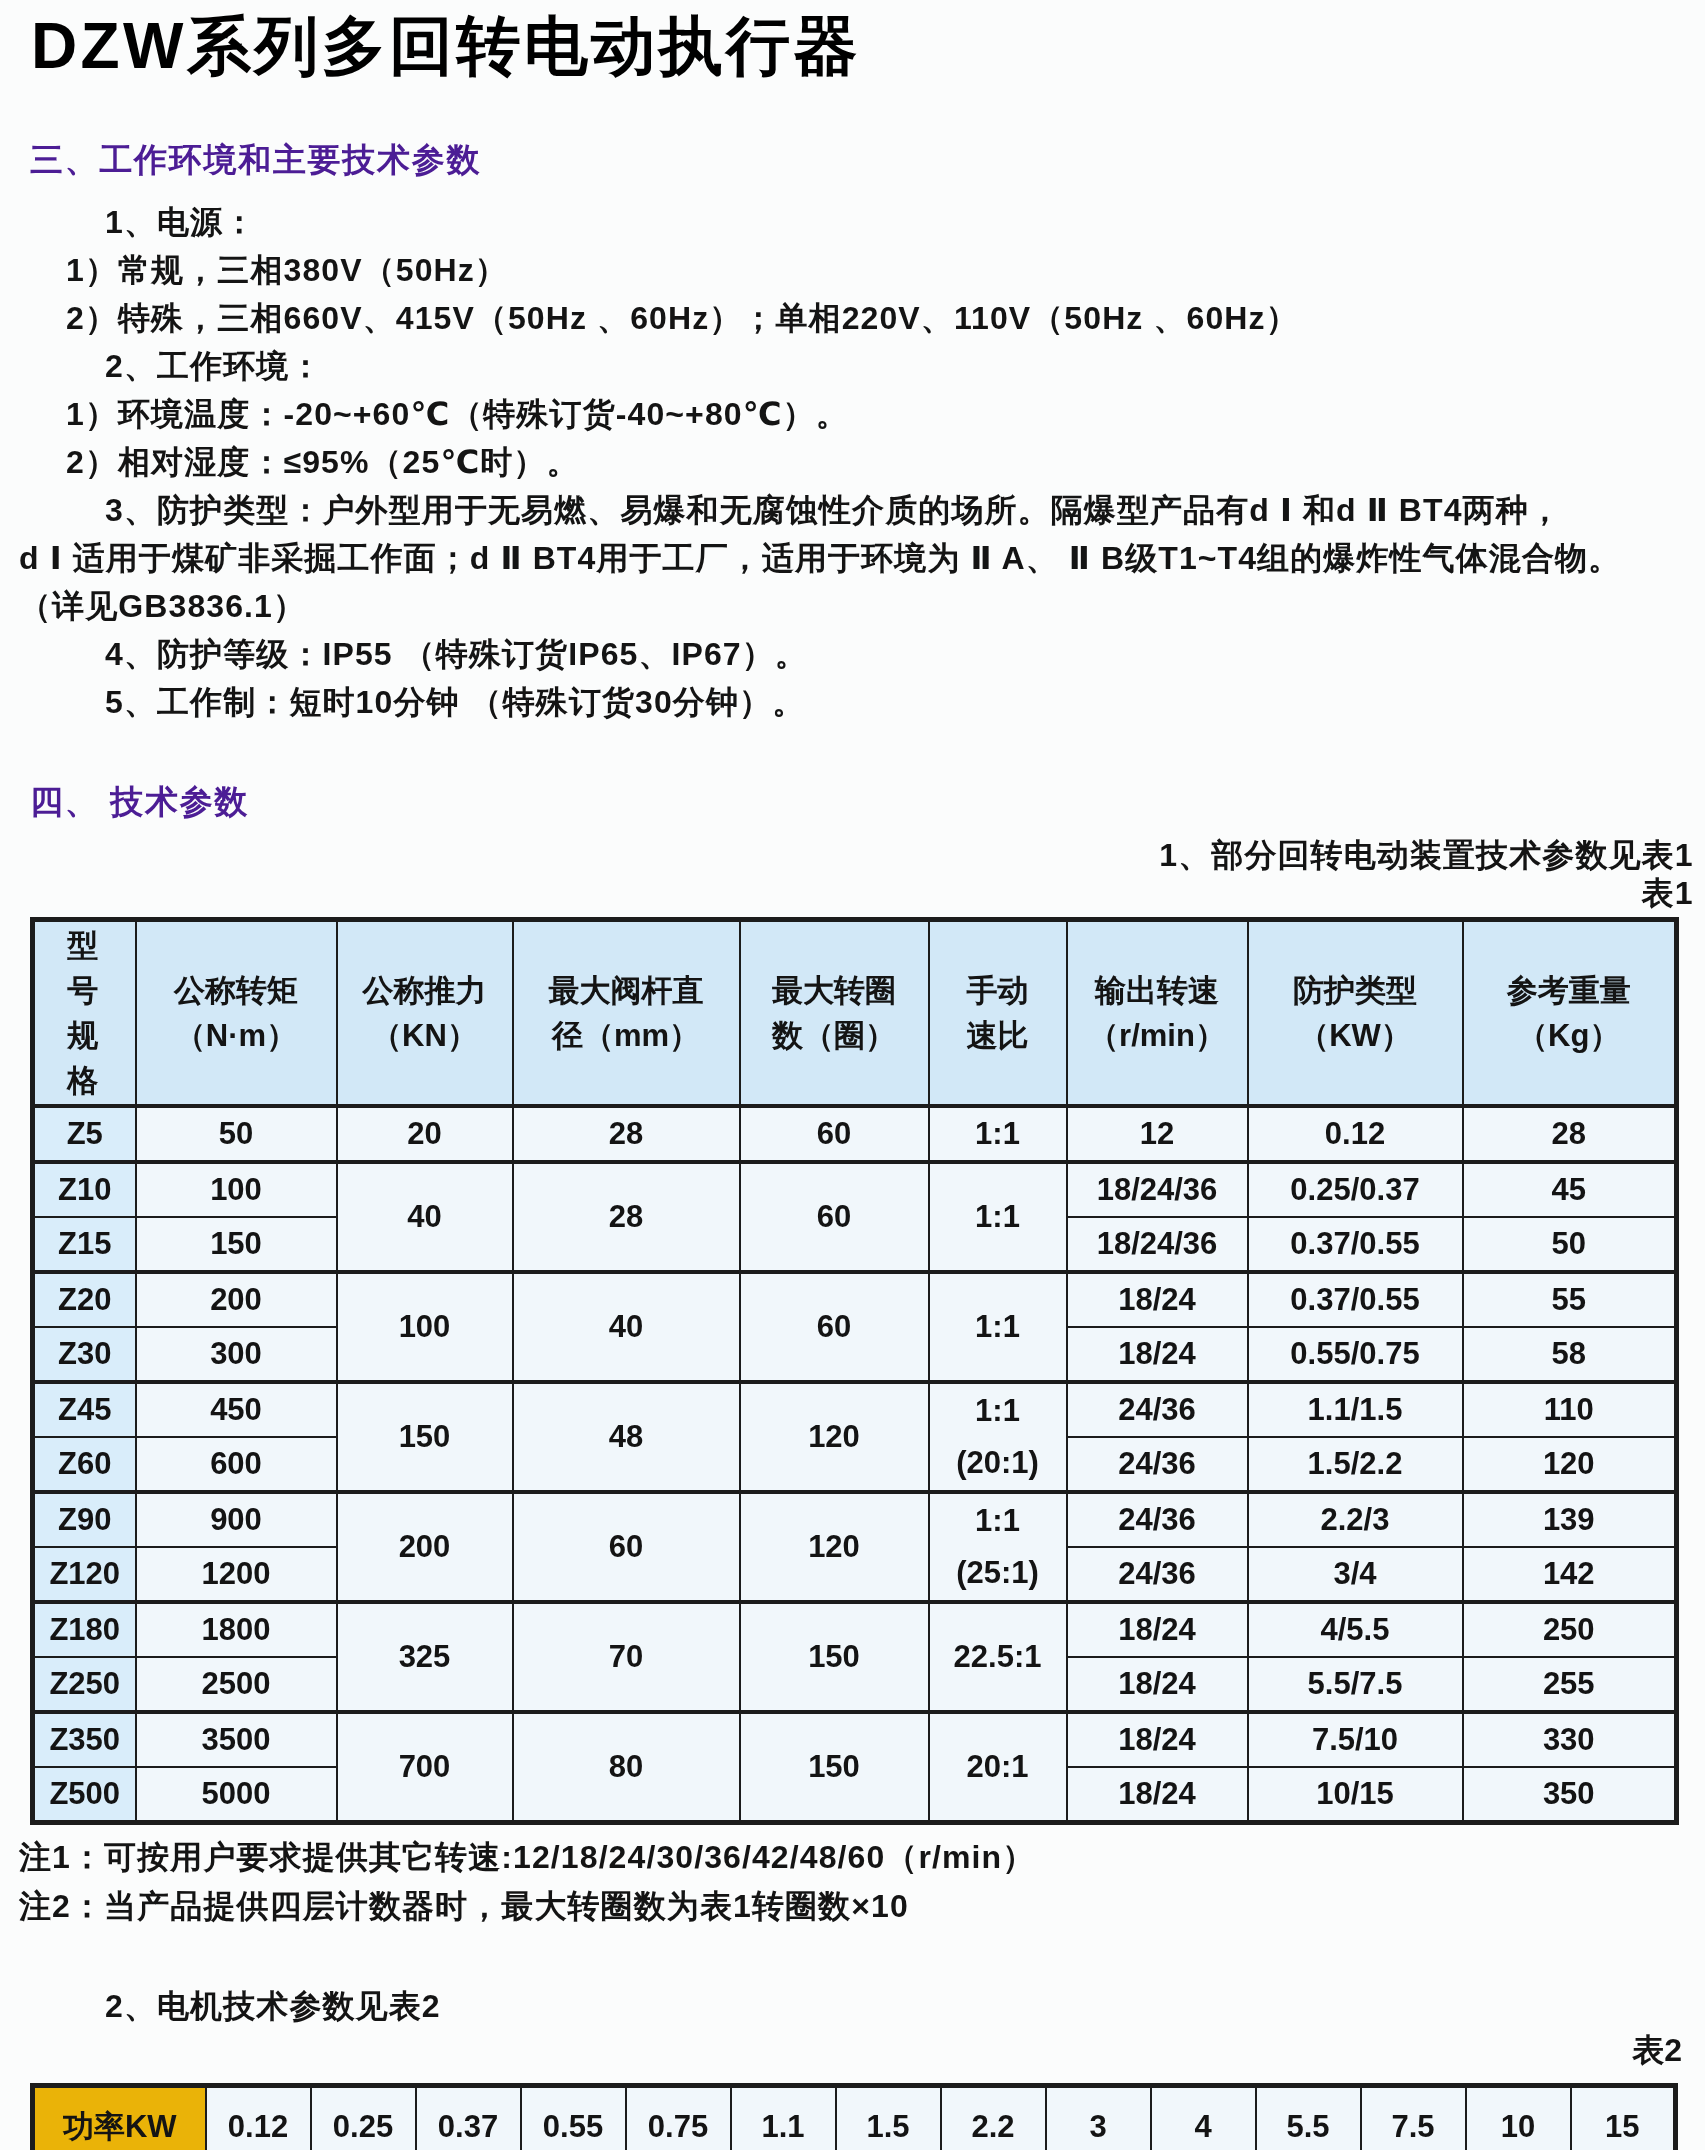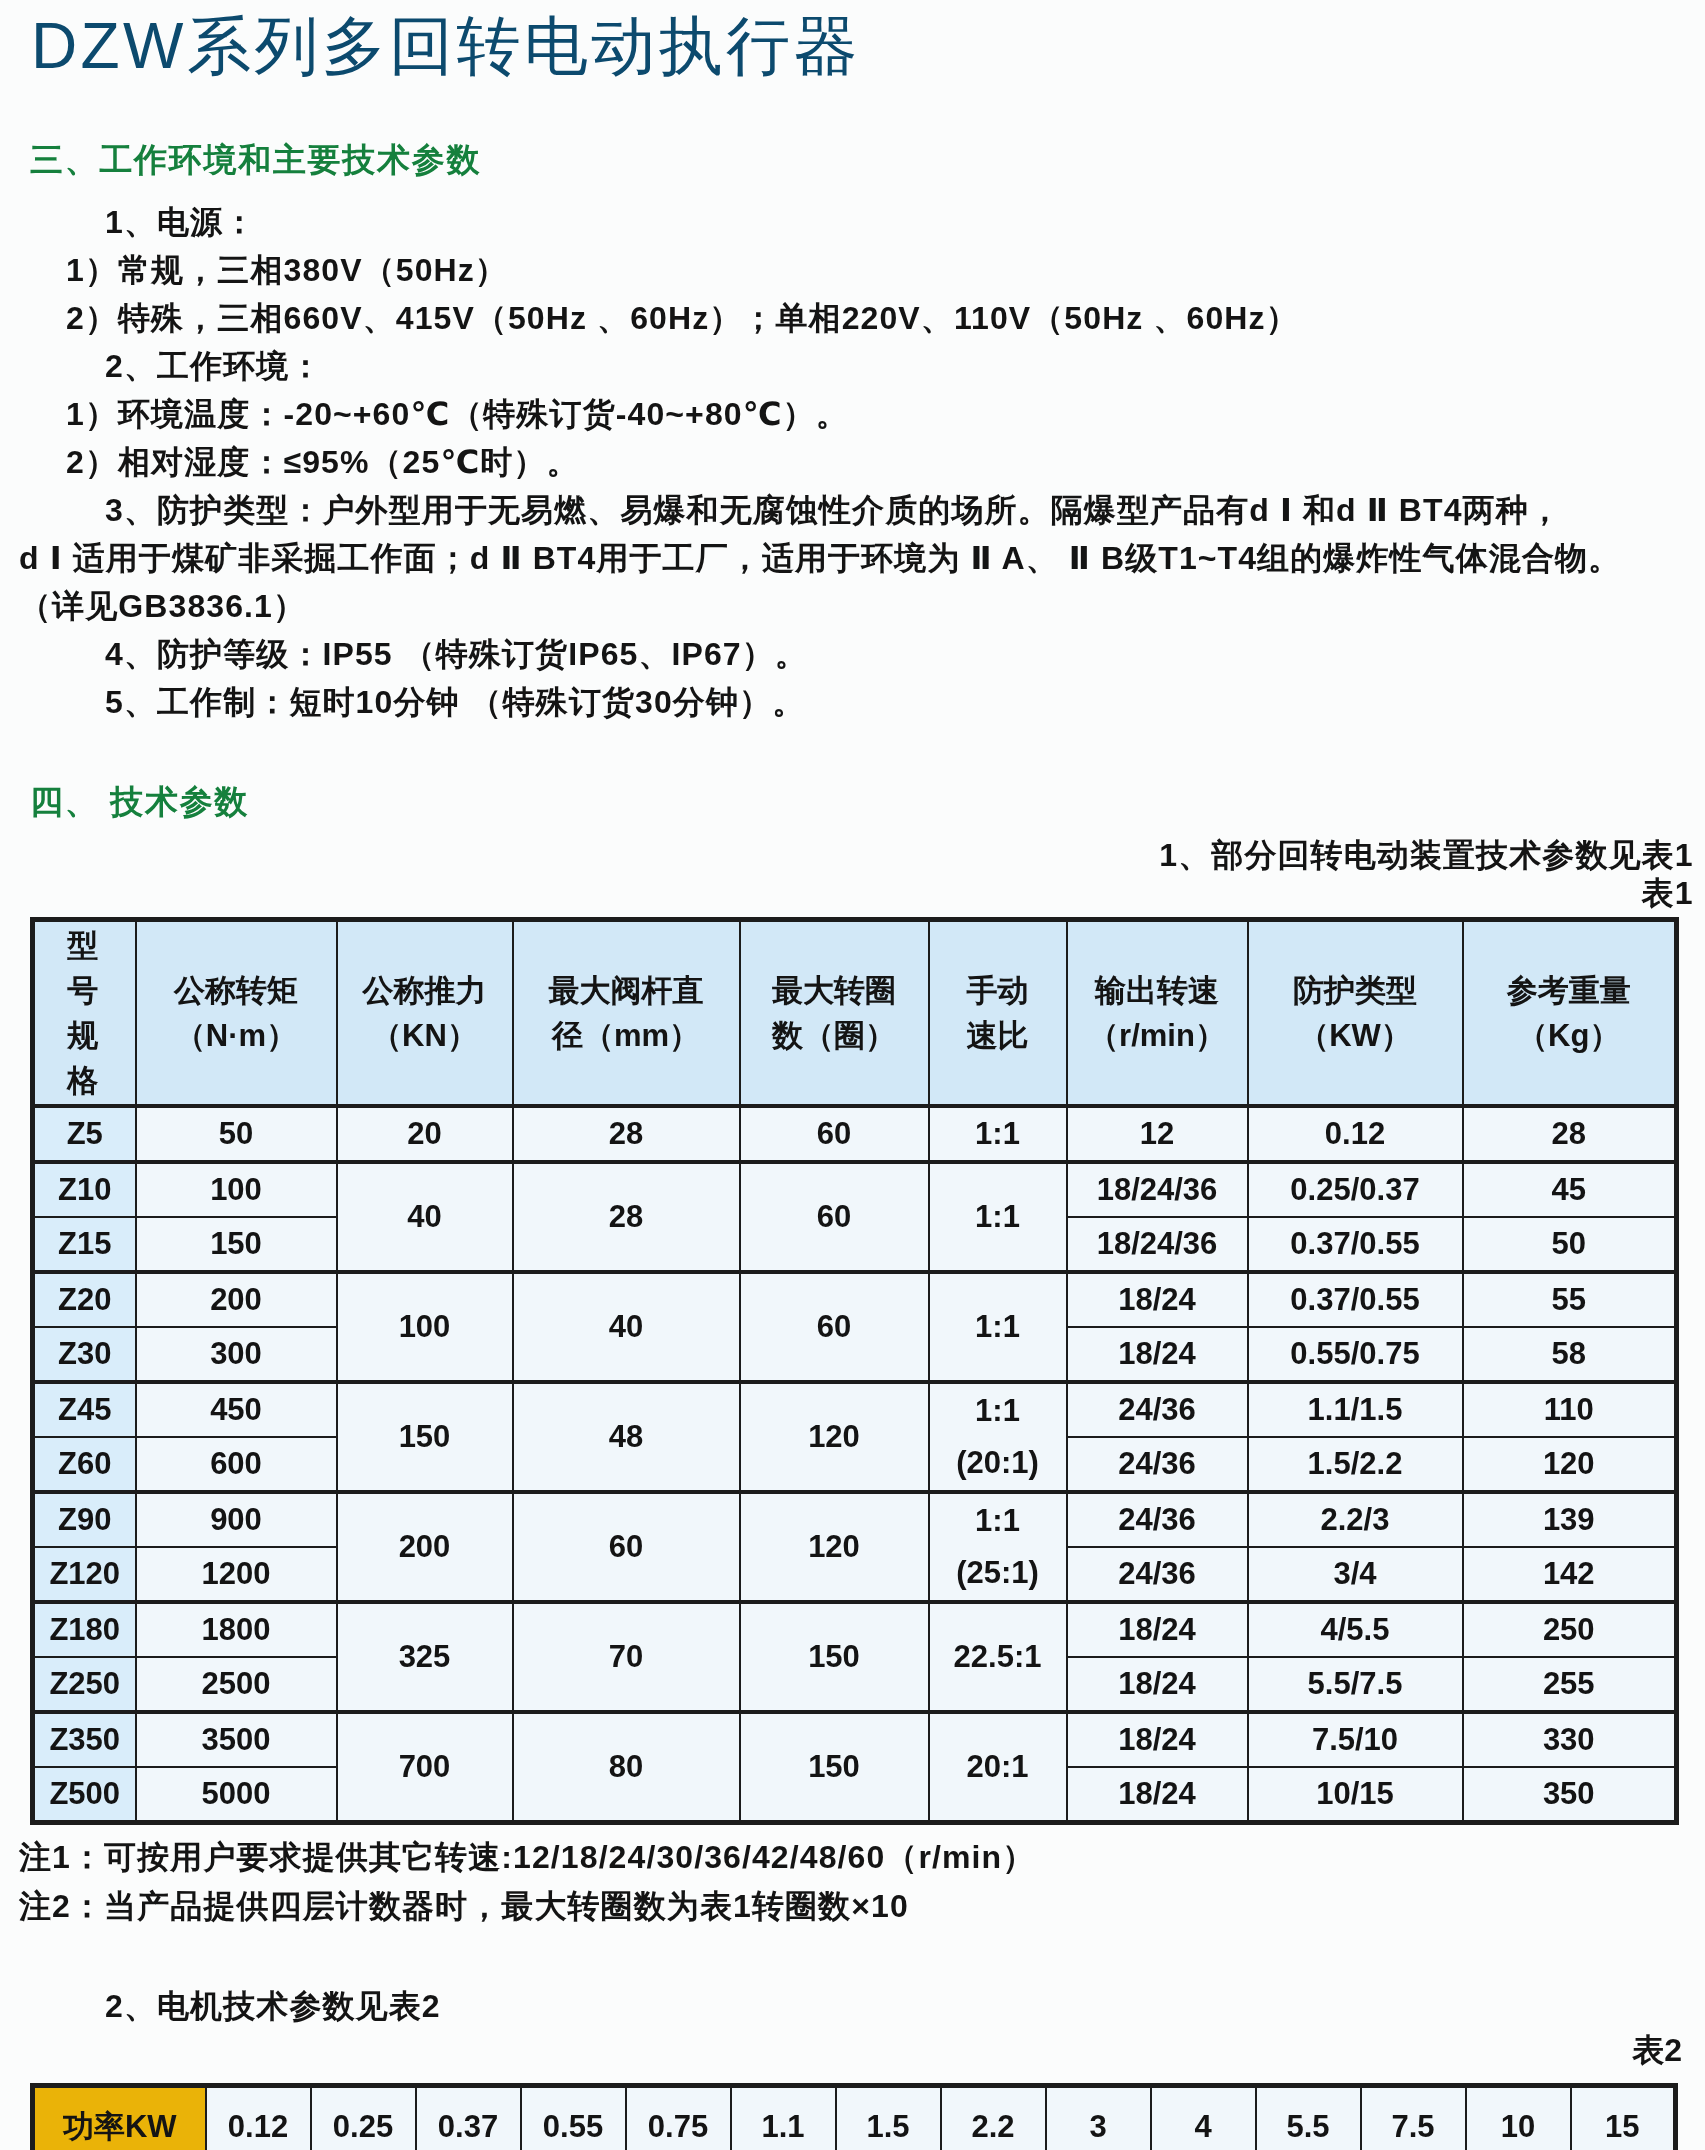--- a/index.html
+++ b/index.html
@@ -5,28 +5,28 @@
   html, body { margin:0; padding:0; }
   body {
     width:1705px; height:2151px;
     background:#fbfcfc;
     color:#141414;
     font-family:"Liberation Sans", "DejaVu Sans", sans-serif;
     overflow:hidden;
   }
   .title {
     margin:10.2px 0 0 31px;
-    font-size:64px; font-weight:400;
-    color:#0c4a6e; letter-spacing:3.4px;
+    font-size:64px; font-weight:700;
+    color:#000000; letter-spacing:3.4px;
     line-height:1.15;
   }
   .sec-heading {
     margin:57px 0 0 30px;
     font-size:33px; font-weight:700;
-    color:#15803d; letter-spacing:1.7px;
+    color:#4c1d95; letter-spacing:1.7px;
     line-height:1.15;
   }
   .body-block { margin-top:19.3px; }
   .bline {
     font-size:32px; font-weight:600;
     line-height:48px; letter-spacing:1.1px;
     white-space:nowrap;
   }
   .ind0 { padding-left:19px; }
   .ind1 { padding-left:105px; }

